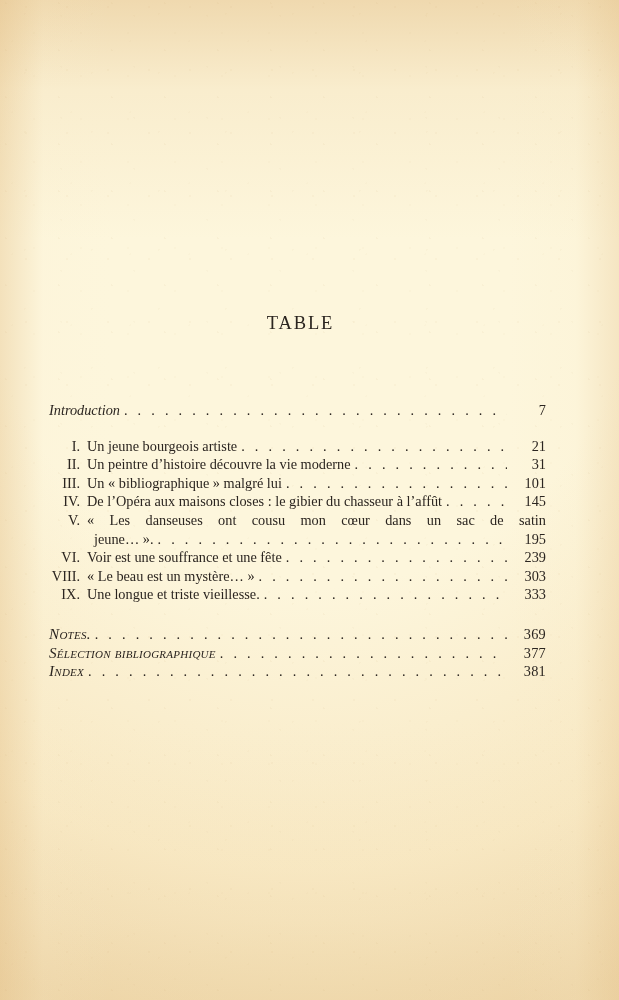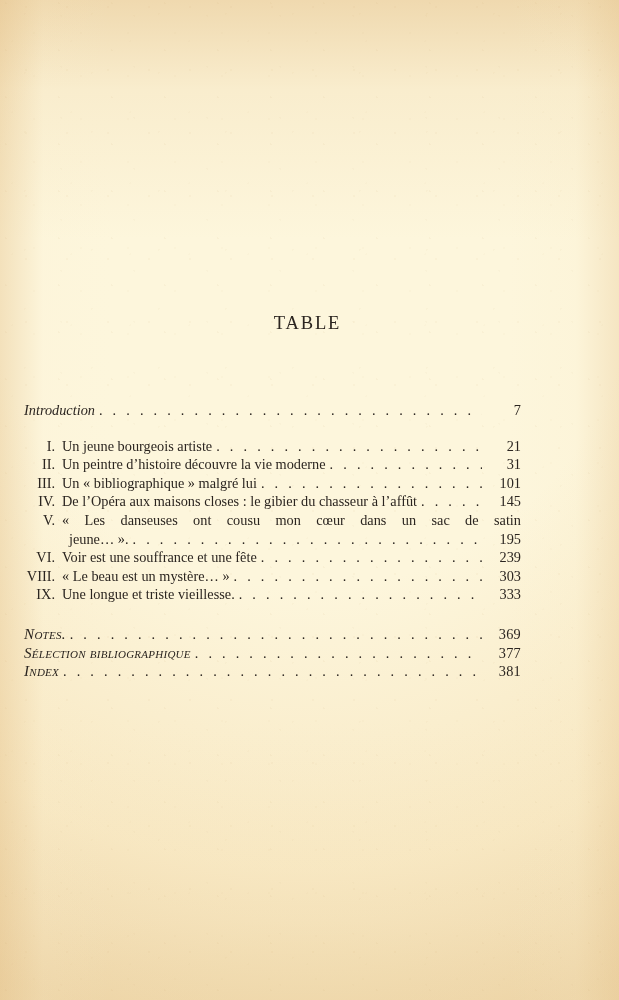--- a/index.html
+++ b/index.html
@@ -78,34 +78,34 @@
   
   .content {
     position: absolute;
     left: 0;
     top: 0;
     width: 619px;
   }
 
   .toc-heading {
     position: absolute;
-    left: 15px;
+    left: 8px;
     top: 313px;
     width: 585px;
     text-align: center;
     font-size: 18.5px;
     letter-spacing: 1.9px;
     color: #2b2520;
     font-weight: normal;
     margin: 0;
   }
 
   .toc-body {
     position: absolute;
-    left: 24px;
+    left: 49px;
     top: 401px;
     width: 497px;
     color: #2b2520;
   }
 
   
   .row {
     display: flex;
     align-items: baseline;
     font-size: 14.3px;

